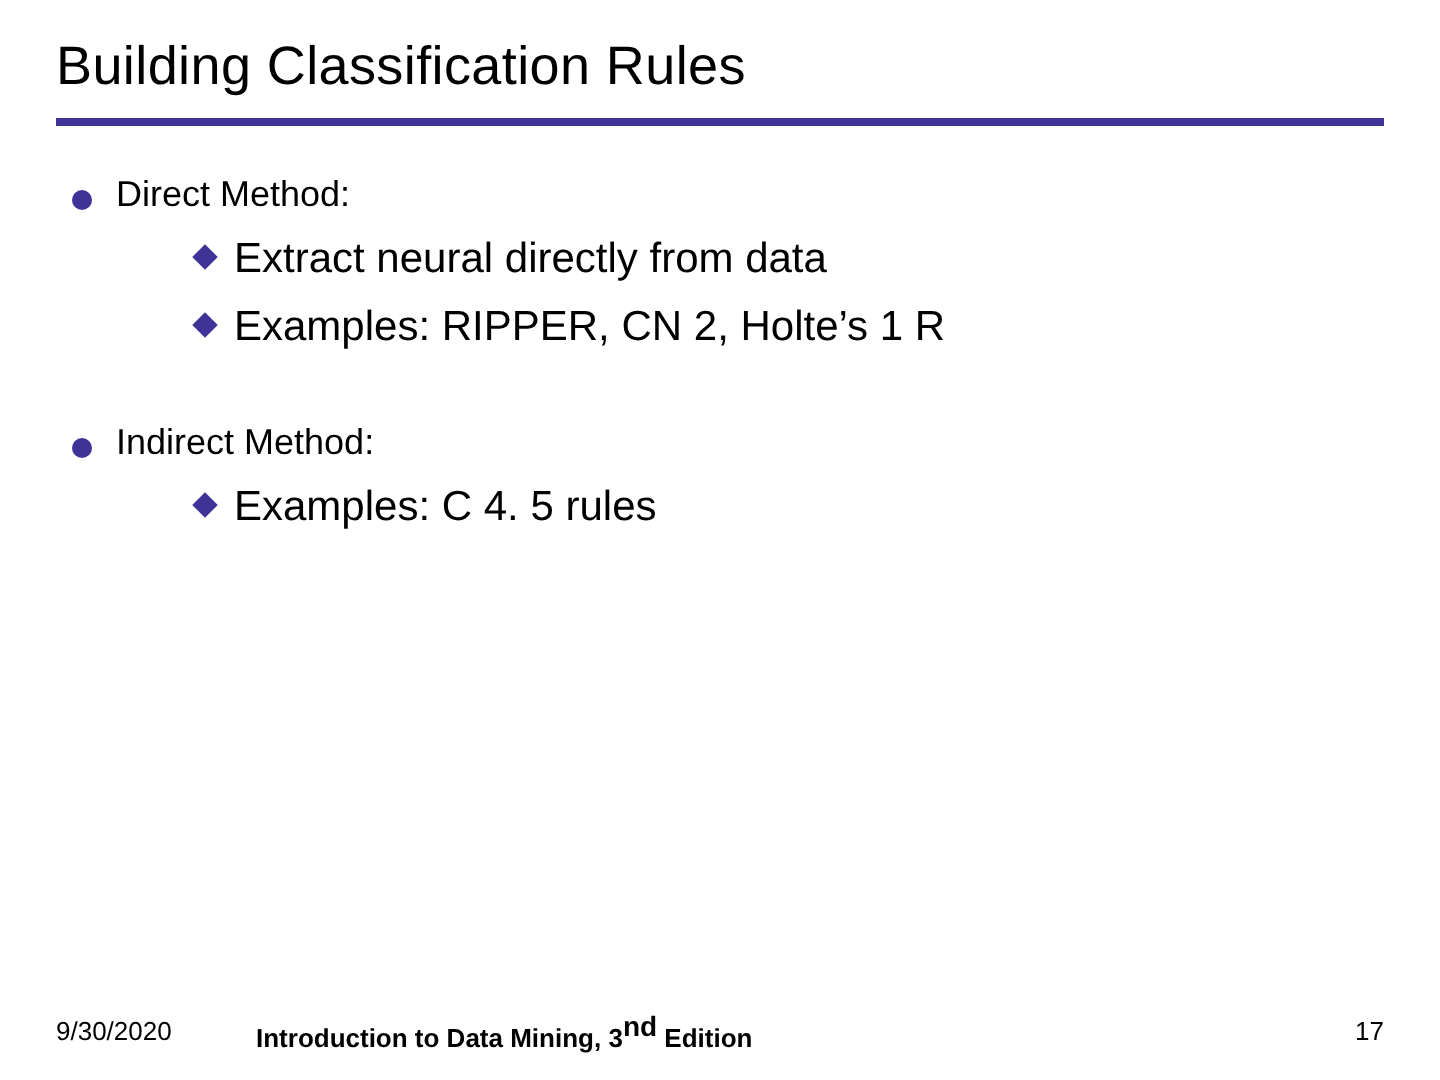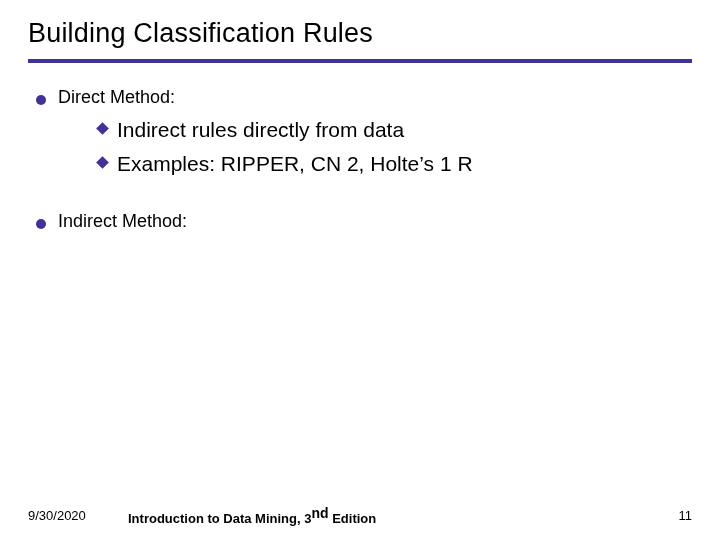--- a/index.html
+++ b/index.html
@@ -64,38 +64,42 @@
 
 <div class="content">
 
   <div class="l1">
     <div class="dot"></div>
     <div class="txt">Direct Method:</div>
   </div>
   <div class="sub">
     <div class="row">
       <div class="diamond"></div>
-      <div class="txt">Indirect rules directly from data</div>
+      <div class="txt">Extract neural directly from data</div>
     </div>
     <div class="row">
       <div class="diamond"></div>
       <div class="txt">Examples: RIPPER, CN 2, Holte’s 1 R</div>
     </div>
   </div>
 
   <div class="gap"></div>
 
   <div class="l1">
     <div class="dot"></div>
     <div class="txt">Indirect Method:</div>
   </div>
   <div class="sub">
+    <div class="row">
+      <div class="diamond"></div>
+      <div class="txt">Examples: C 4. 5 rules</div>
+    </div>
   </div>
 
 </div>
 
 <div class="footer">
   <div class="date">9/30/2020</div>
   <div class="book">
     <span>Introduction to Data Mining, 3</span><sup>nd</sup><span> Edition</span>
   </div>
-  <div class="page">11</div>
+  <div class="page">17</div>
 </div>
 
 </body></html>

